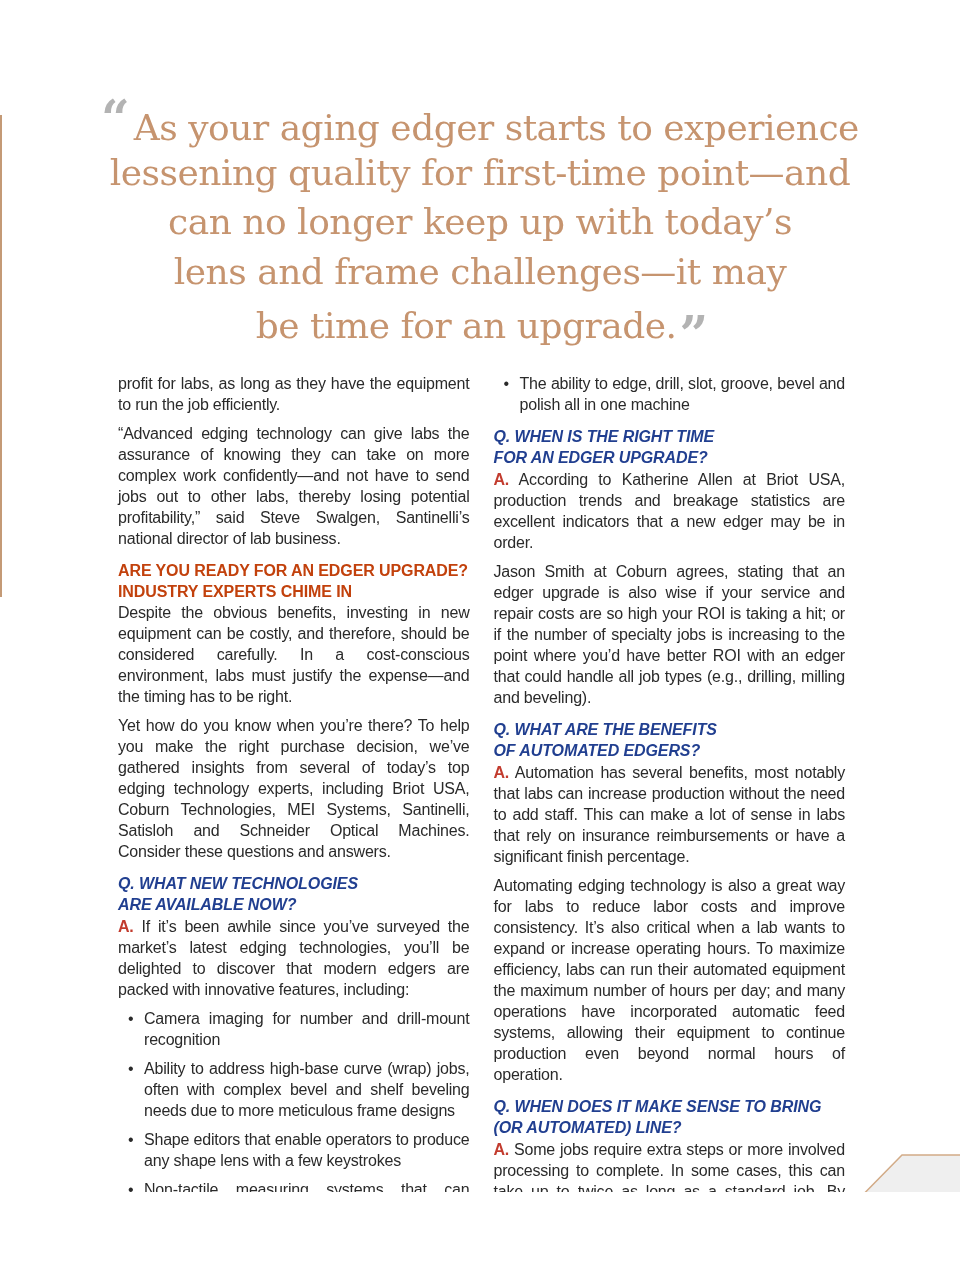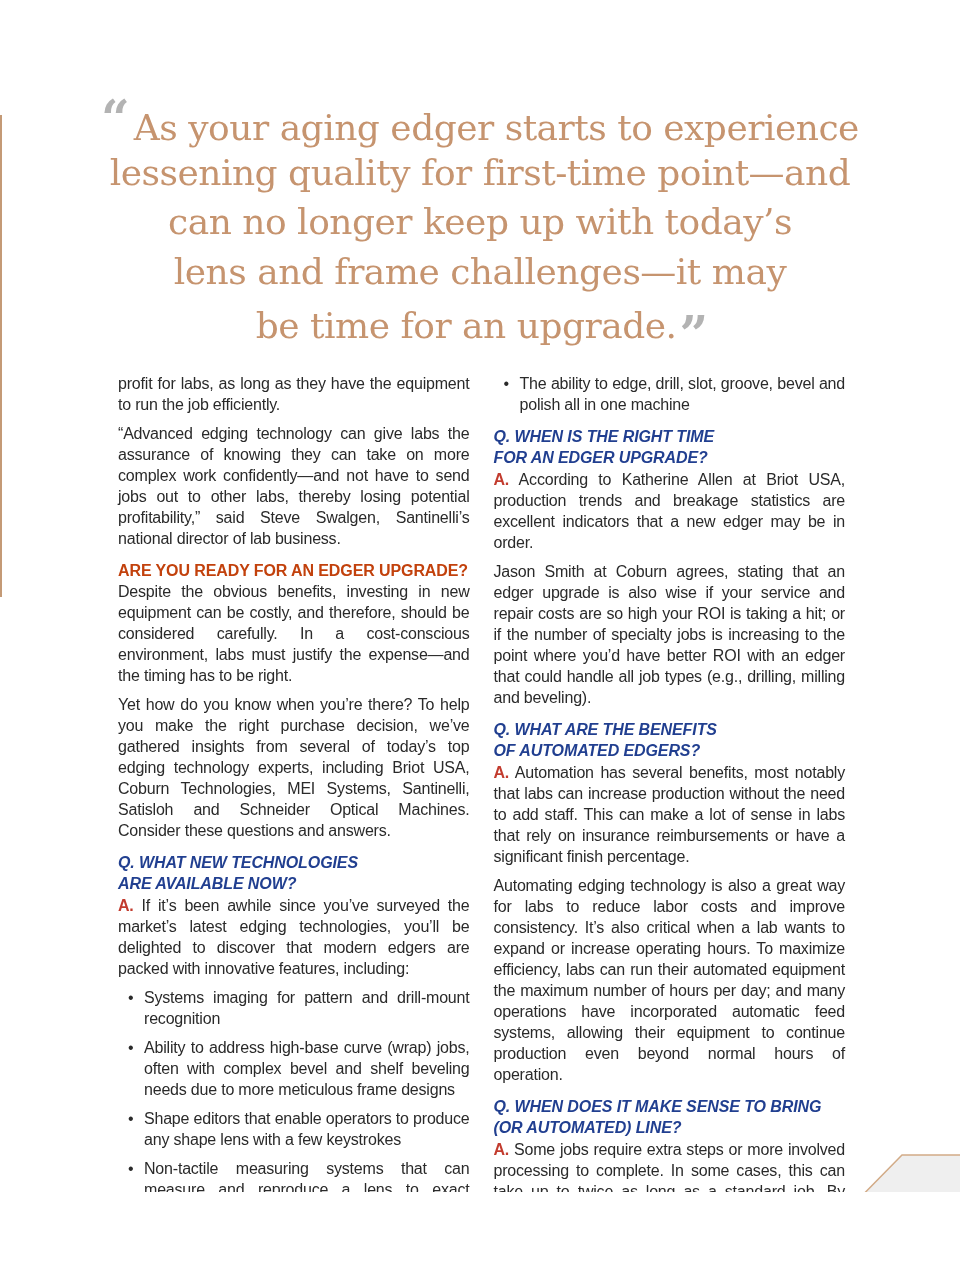--- a/index.html
+++ b/index.html
@@ -87,33 +87,34 @@
   </div>
 
   <div class="columns">
 
     <div class="col">
       <p>profit for labs, as long as they have the equipment to run the job efficiently.</p>
       <p>“Advanced edging technology can give labs the assurance of knowing they can take on more complex work confidently—and not have to send jobs out to other labs, thereby losing potential profitability,” said Steve Swalgen, Santinelli’s national director of lab business.</p>
 
       <div class="sec-head">
         <div>ARE YOU READY FOR AN EDGER UPGRADE?</div>
+        <div>INDUSTRY EXPERTS CHIME IN</div>
       </div>
       <p>Despite the obvious benefits, investing in new equipment can be costly, and therefore, should be considered carefully. In a cost-conscious environment, labs must justify the expense—and the timing has to be right.</p>
       <p>Yet how do you know when you’re there? To help you make the right purchase decision, we’ve gathered insights from several of today’s top edging technology experts, including Briot USA, Coburn Technologies, MEI Systems, Santinelli, Satisloh and Schneider Optical Machines. Consider these questions and answers.</p>
 
       <div class="q-head">
         <div>Q. WHAT NEW TECHNOLOGIES</div>
         <div>ARE AVAILABLE NOW?</div>
       </div>
       <p><span class="a-label">A.</span><span> If it’s been awhile since you’ve surveyed the market’s latest edging technologies, you’ll be delighted to discover that modern edgers are packed with innovative features, including:</span></p>
 
       <div class="bullet">
         <span class="dot">•</span>
-        <span class="btxt">Systems imaging for pattern and drill-mount recognition</span>
+        <span class="btxt">Camera imaging for number and drill-mount recognition</span>
       </div>
       <div class="bullet">
         <span class="dot">•</span>
         <span class="btxt">Ability to address high-base curve (wrap) jobs, often with complex bevel and shelf beveling needs due to more meticulous frame designs</span>
       </div>
       <div class="bullet">
         <span class="dot">•</span>
         <span class="btxt">Shape editors that enable operators to produce any shape lens with a few keystrokes</span>
       </div>
       <div class="bullet">

